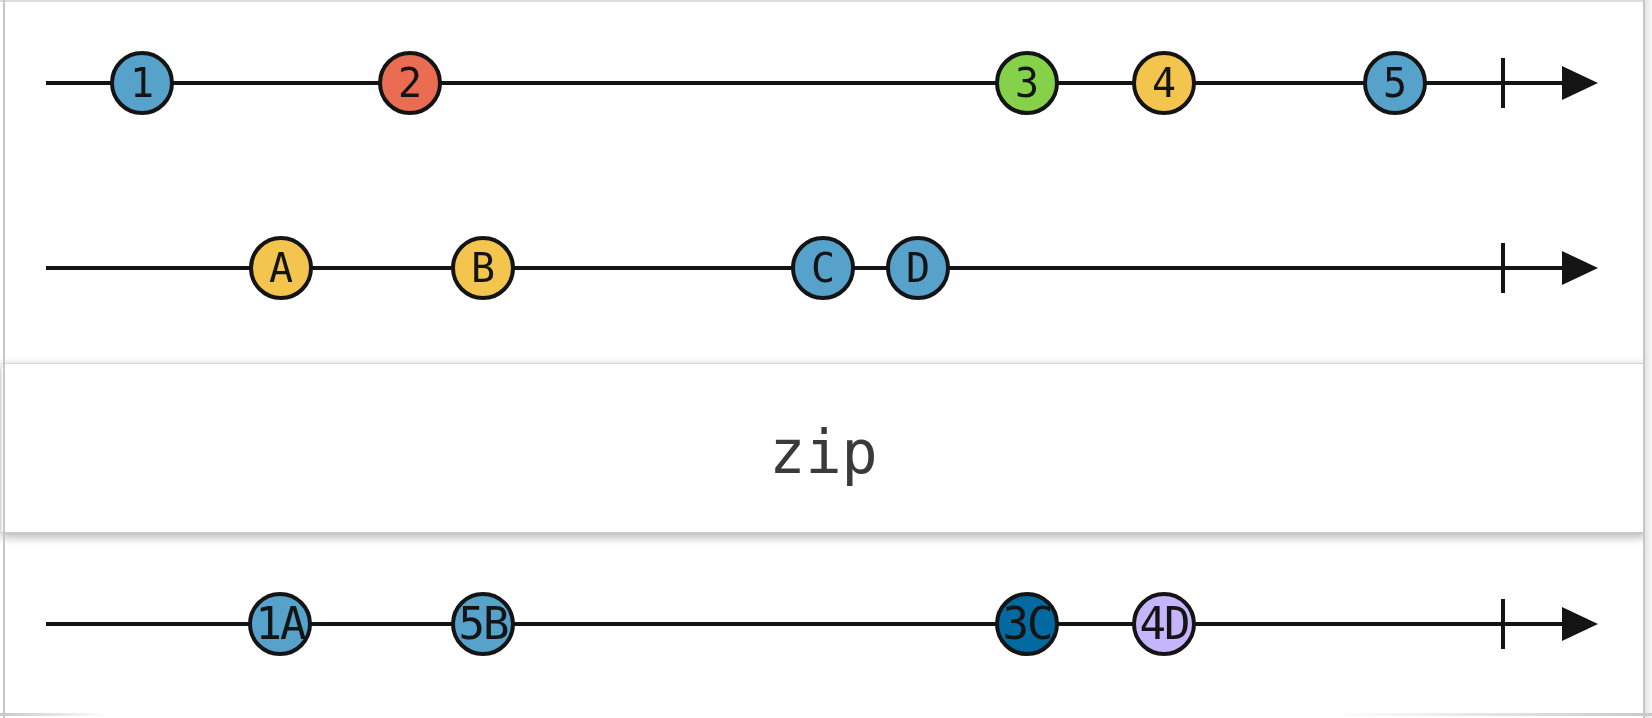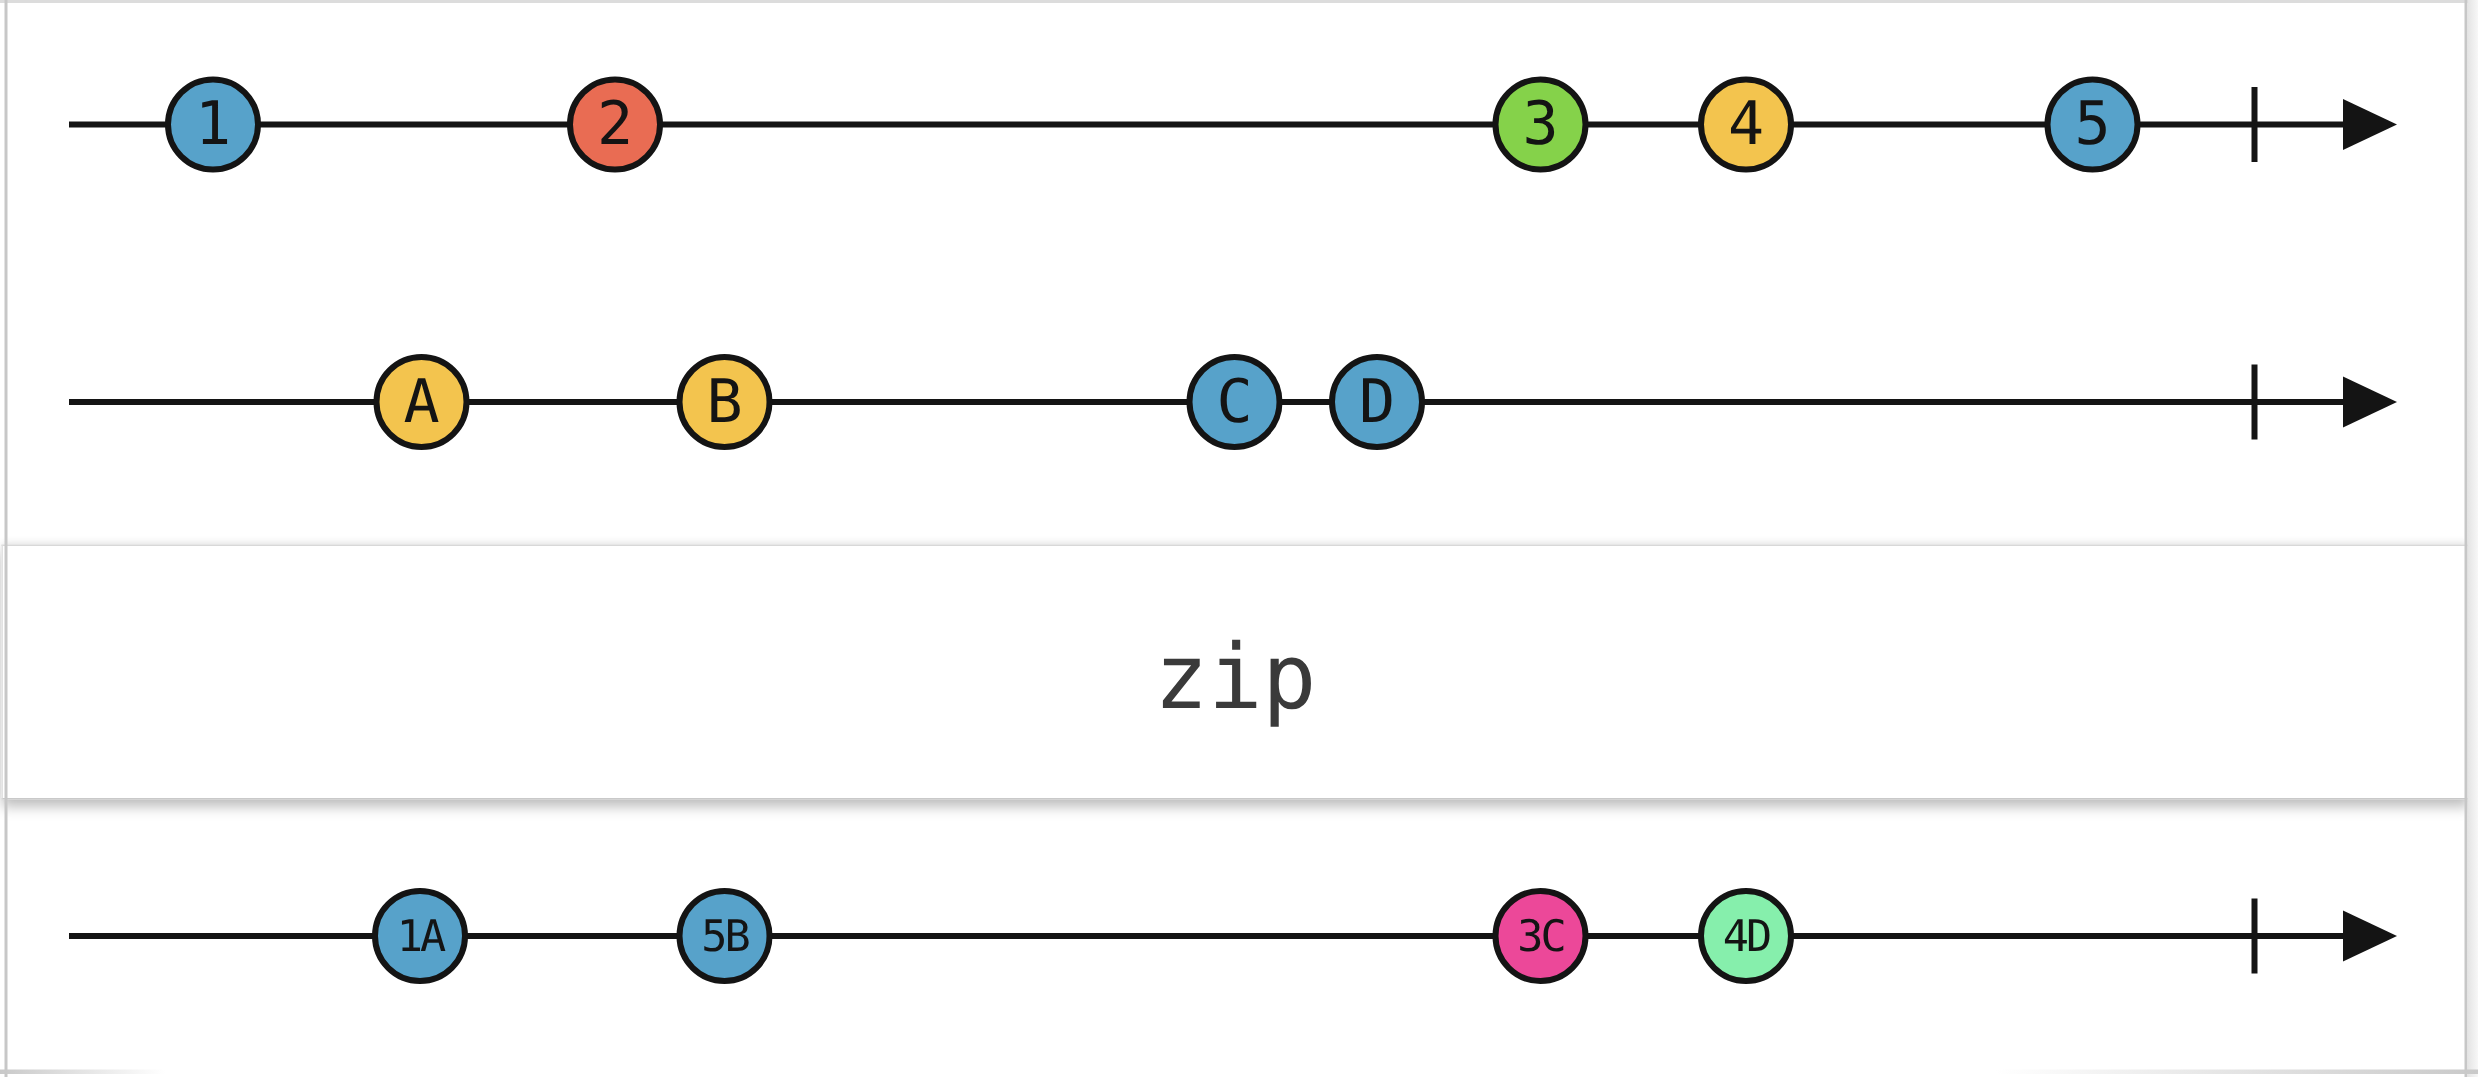--- a/index.html
+++ b/index.html
@@ -37,21 +37,21 @@
     position: absolute;
     width: 64px; height: 64px;
     box-sizing: border-box;
     border: 4px solid #141414;
     border-radius: 50%;
     display: flex; align-items: center; justify-content: center;
     font-size: 40px; line-height: 1;
     color: #141414;
     user-select: none;
   }
-  .marble.two { font-size: 29px; letter-spacing: -2px; }
+  .marble.two { font-size: 44px; letter-spacing: -2px; }
 
   #operator-box {
     position: absolute;
     left: 1px; top: 363px;
     width: 1645px; height: 170px;
     box-sizing: border-box;
     background: #ffffff;
     border-top: 1px solid #d8d8d8;
     border-bottom: 1px solid #c9c9c9;
     border-left: 1px solid #e2e2e2;
@@ -102,17 +102,17 @@
   <div id="operator-box">
     <span id="operator-label">zip</span>
   </div>
 
   <div class="timeline">
       <div class="tl-line" style="left: 46px; top: 622px; width: 1518px;"></div>
       <div class="tl-tick" style="left: 1501px; top: 599px;"></div>
       <div class="tl-arrow" style="left: 1562px; top: 607px;"></div>
       <div class="marble two" style="left: 248px; top: 592px; background: rgb(87, 162, 202);">1A</div>
       <div class="marble two" style="left: 451px; top: 592px; background: rgb(87, 162, 202);">5B</div>
-      <div class="marble two" style="left: 995px; top: 592px; background: #ec4899;">3C</div>
-      <div class="marble two" style="left: 1132px; top: 592px; background: #86efac;">4D</div>
+      <div class="marble two" style="left: 995px; top: 592px; background: #0369a1;">3C</div>
+      <div class="marble two" style="left: 1132px; top: 592px; background: #c4b5fd;">4D</div>
     </div>
 
 </div>
 
 </body></html>

